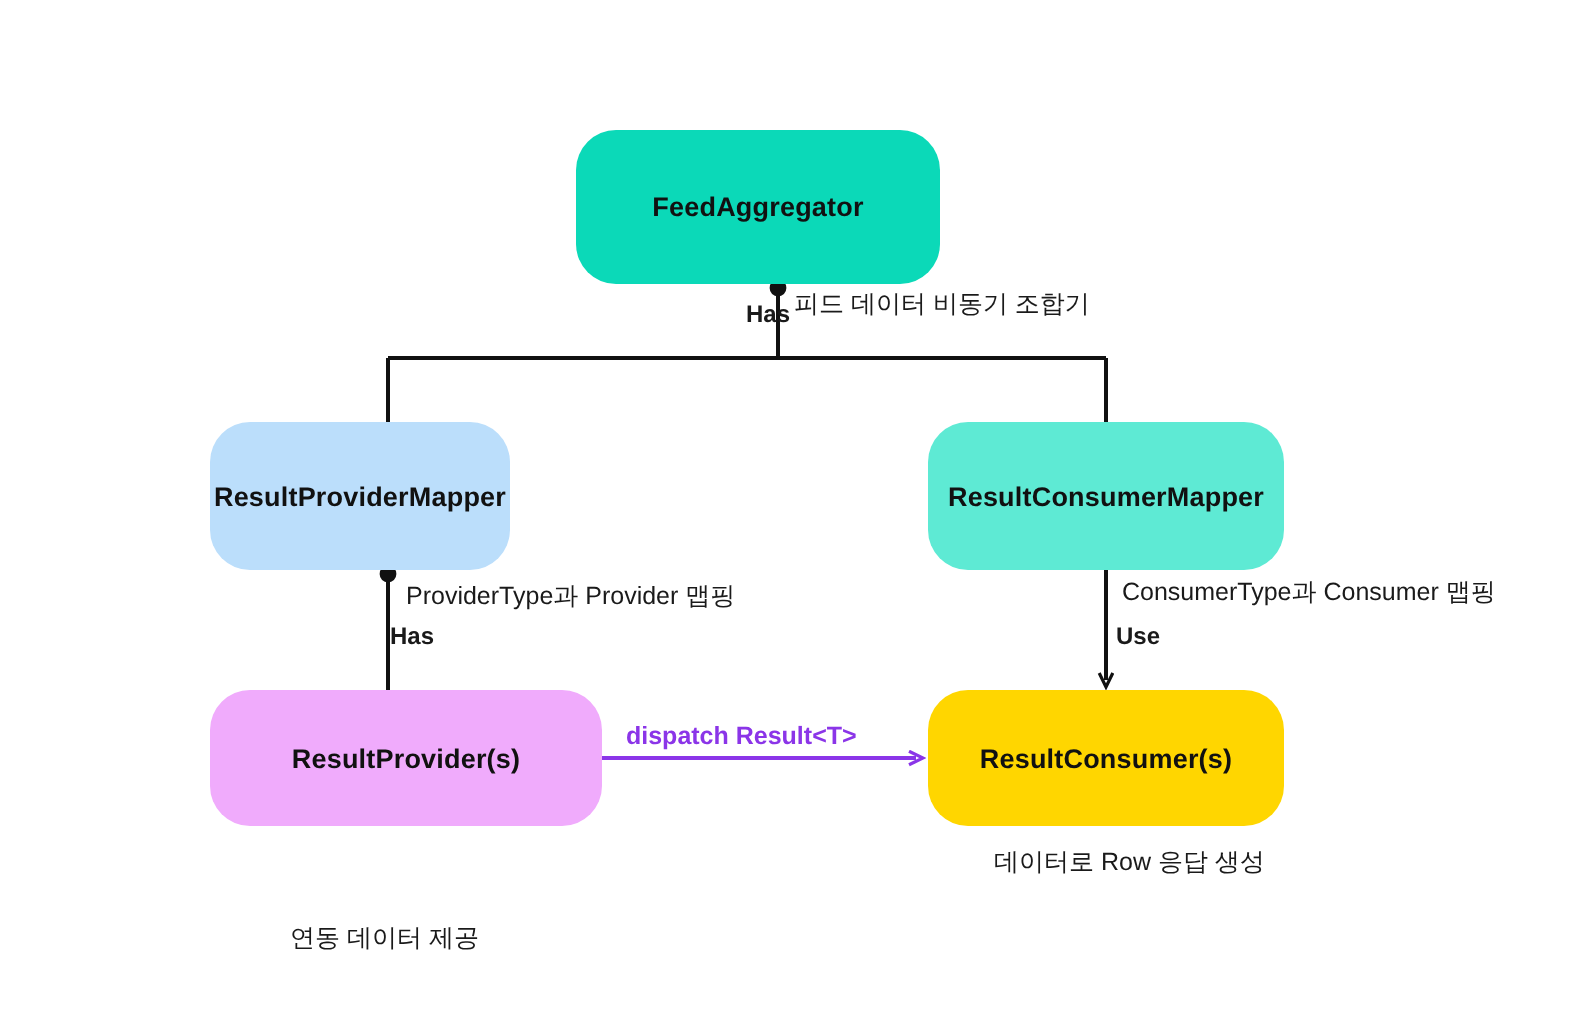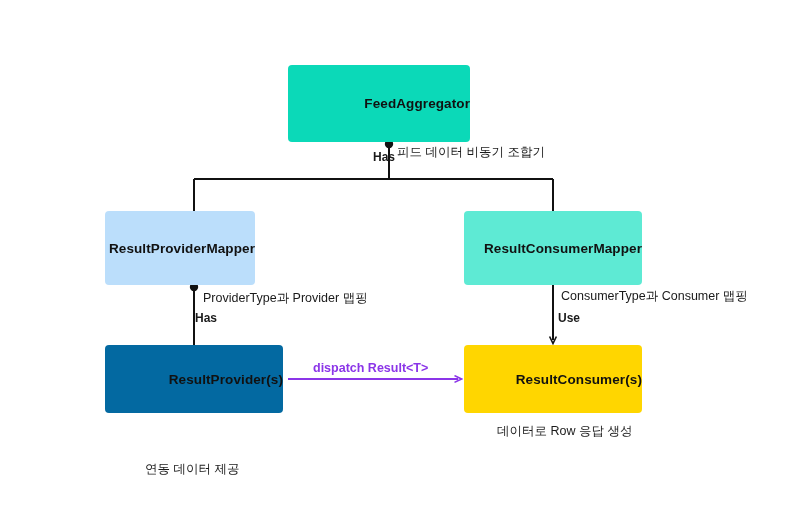--- a/index.html
+++ b/index.html
@@ -25,22 +25,22 @@
     left: 0;
     top: 0;
     width: 790px;
     height: 509px;
     overflow: visible;
   }
   .node {
     position: absolute;
     display: flex;
     align-items: center;
-    justify-content: flex-end;
-    border-radius: 4px;
+    justify-content: center;
+    border-radius: 20px;
     font-size: 13.5px;
     font-weight: bold;
     letter-spacing: 0.1px;
     color: #111111;
     text-align: center;
     box-sizing: border-box;
     z-index: 2;
   }
   .node-feedaggregator {
     left: 288px; top: 65px; width: 182px; height: 77px;
@@ -48,22 +48,22 @@
   }
   .node-providermapper {
     left: 105px; top: 211px; width: 150px; height: 74px;
     background: #BBDEFB;
   }
   .node-consumermapper {
     left: 464px; top: 211px; width: 178px; height: 74px;
     background: #5eead4;
   }
   .node-provider {
-    left: 105px; top: 345px; width: 178px; height: 68px;
-    background: #0369a1;
+    left: 105px; top: 345px; width: 196px; height: 68px;
+    background: #f0abfc;
   }
   .node-consumer {
     left: 464px; top: 345px; width: 178px; height: 68px;
     background: #FFD600;
   }
   .edge-label {
     position: absolute;
     font-size: 12.5px;
     white-space: nowrap;
     z-index: 3;

